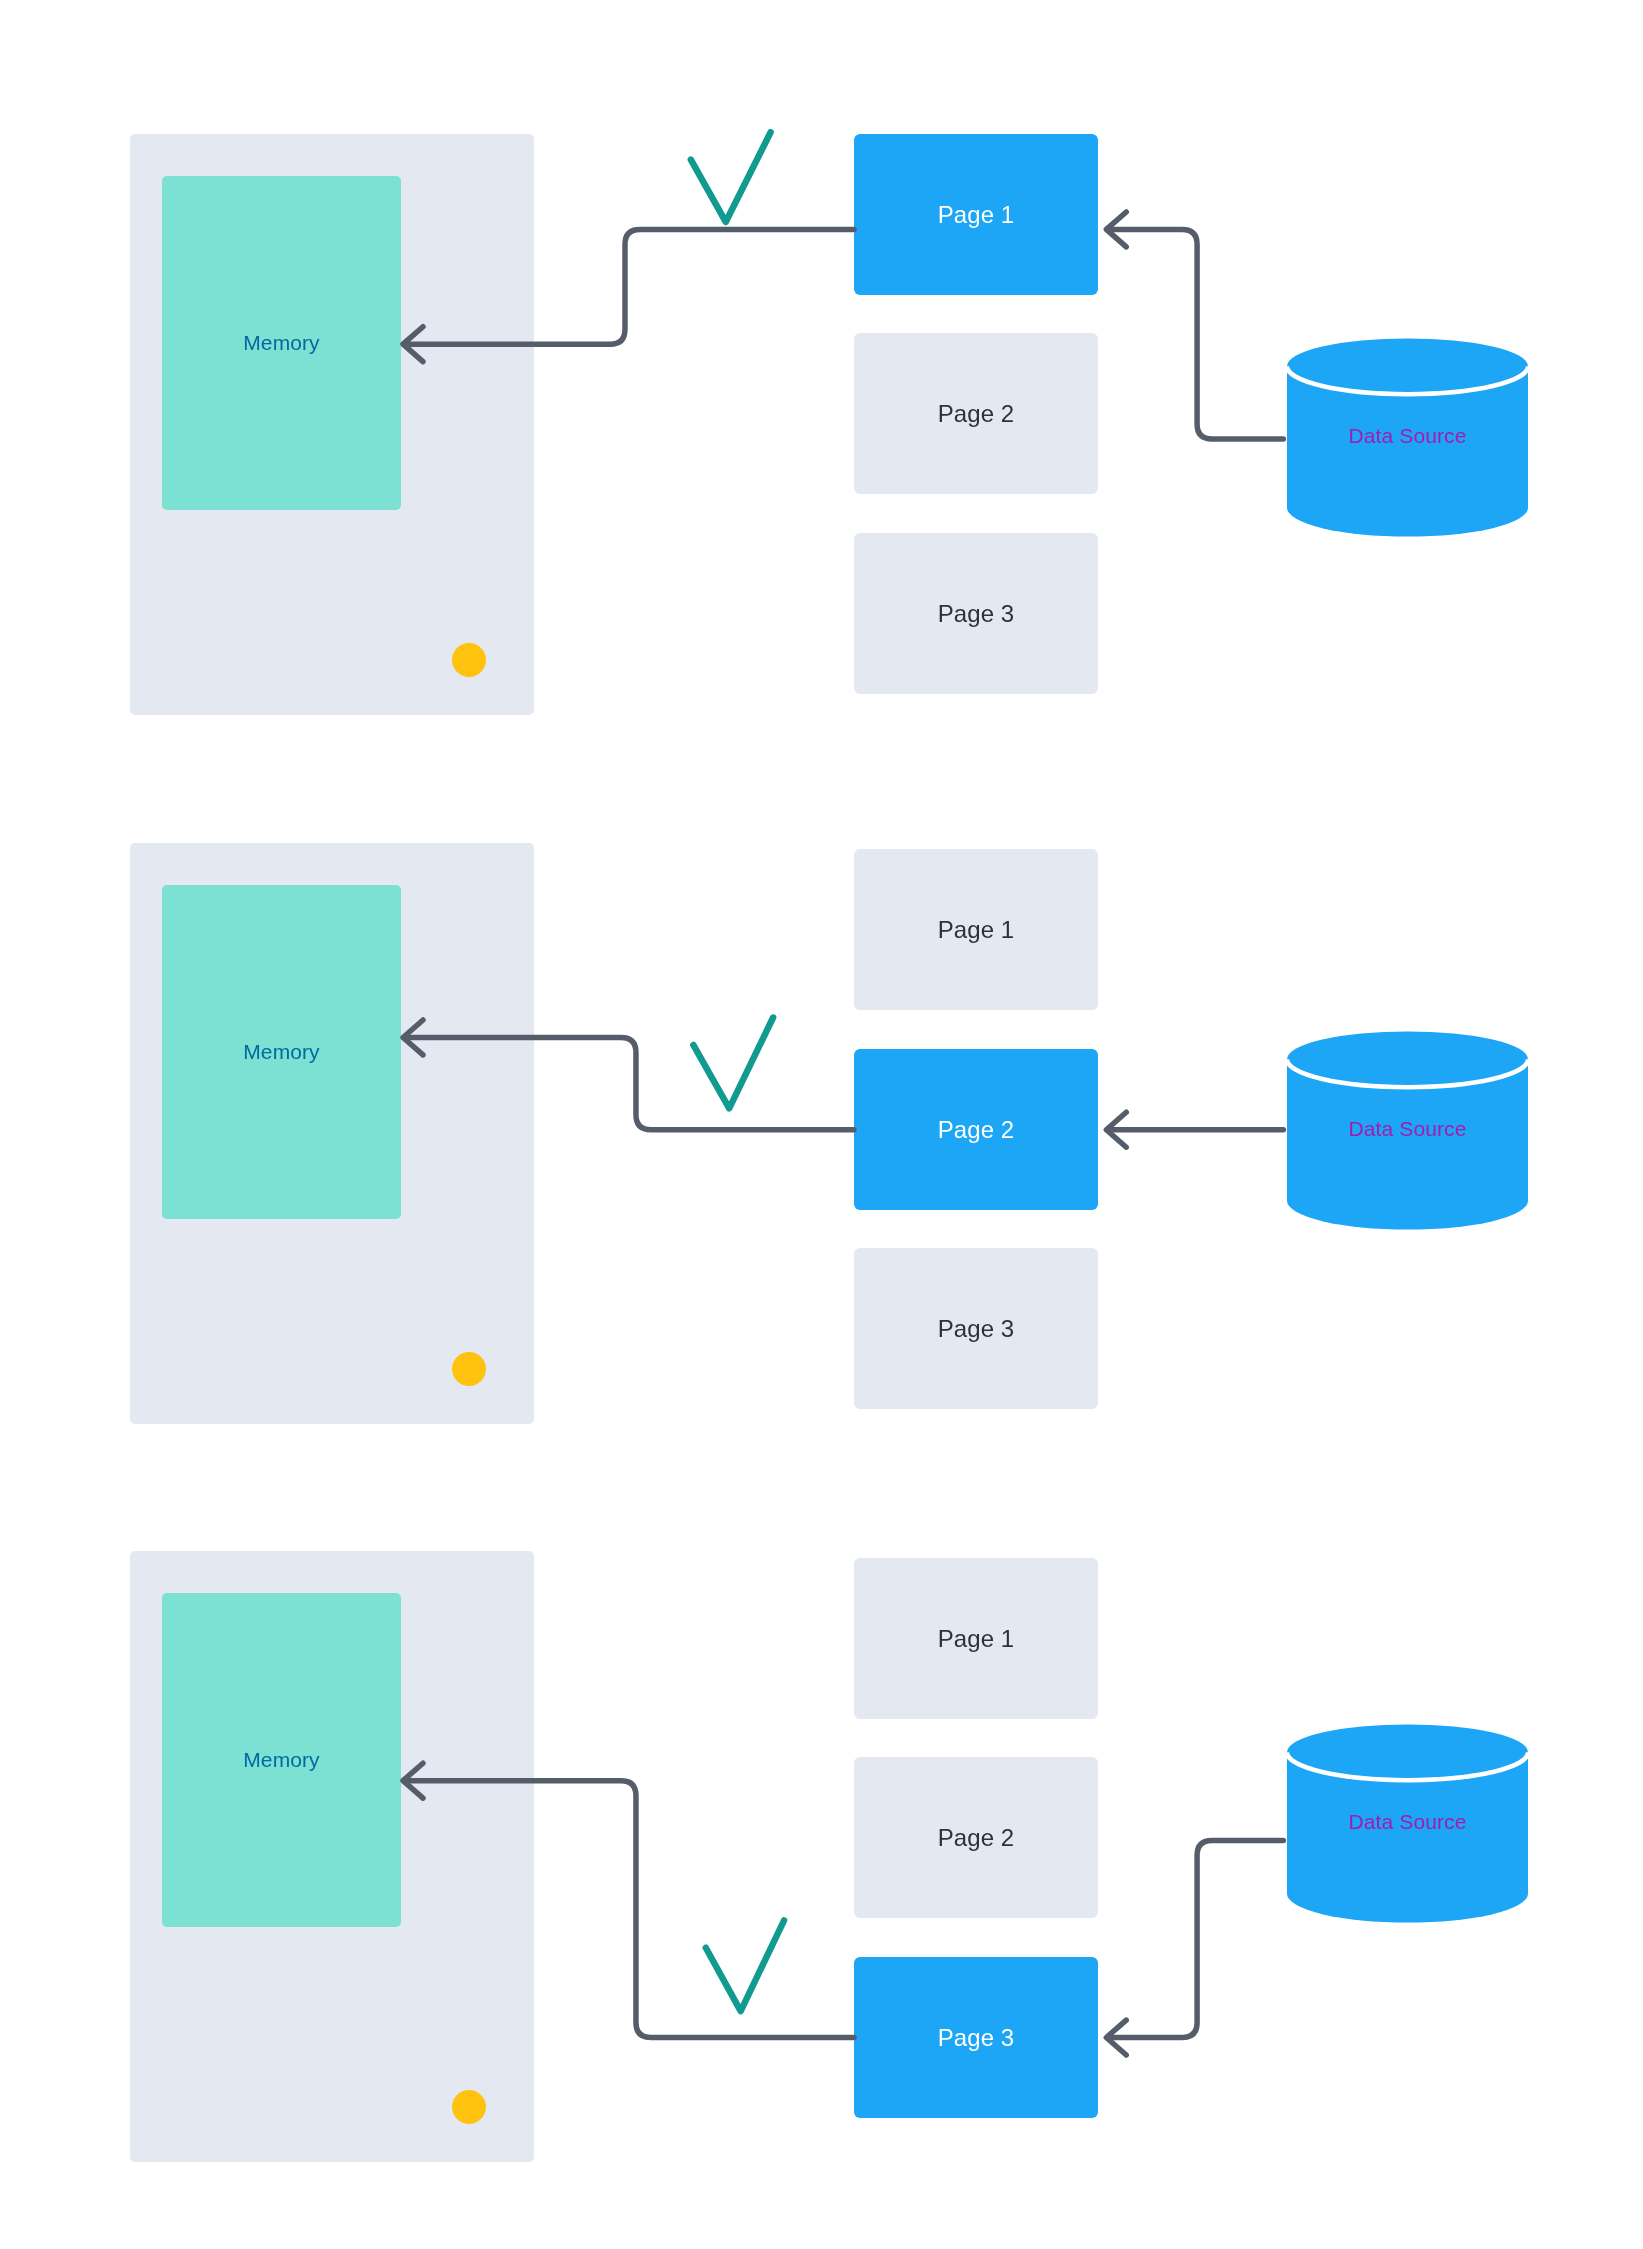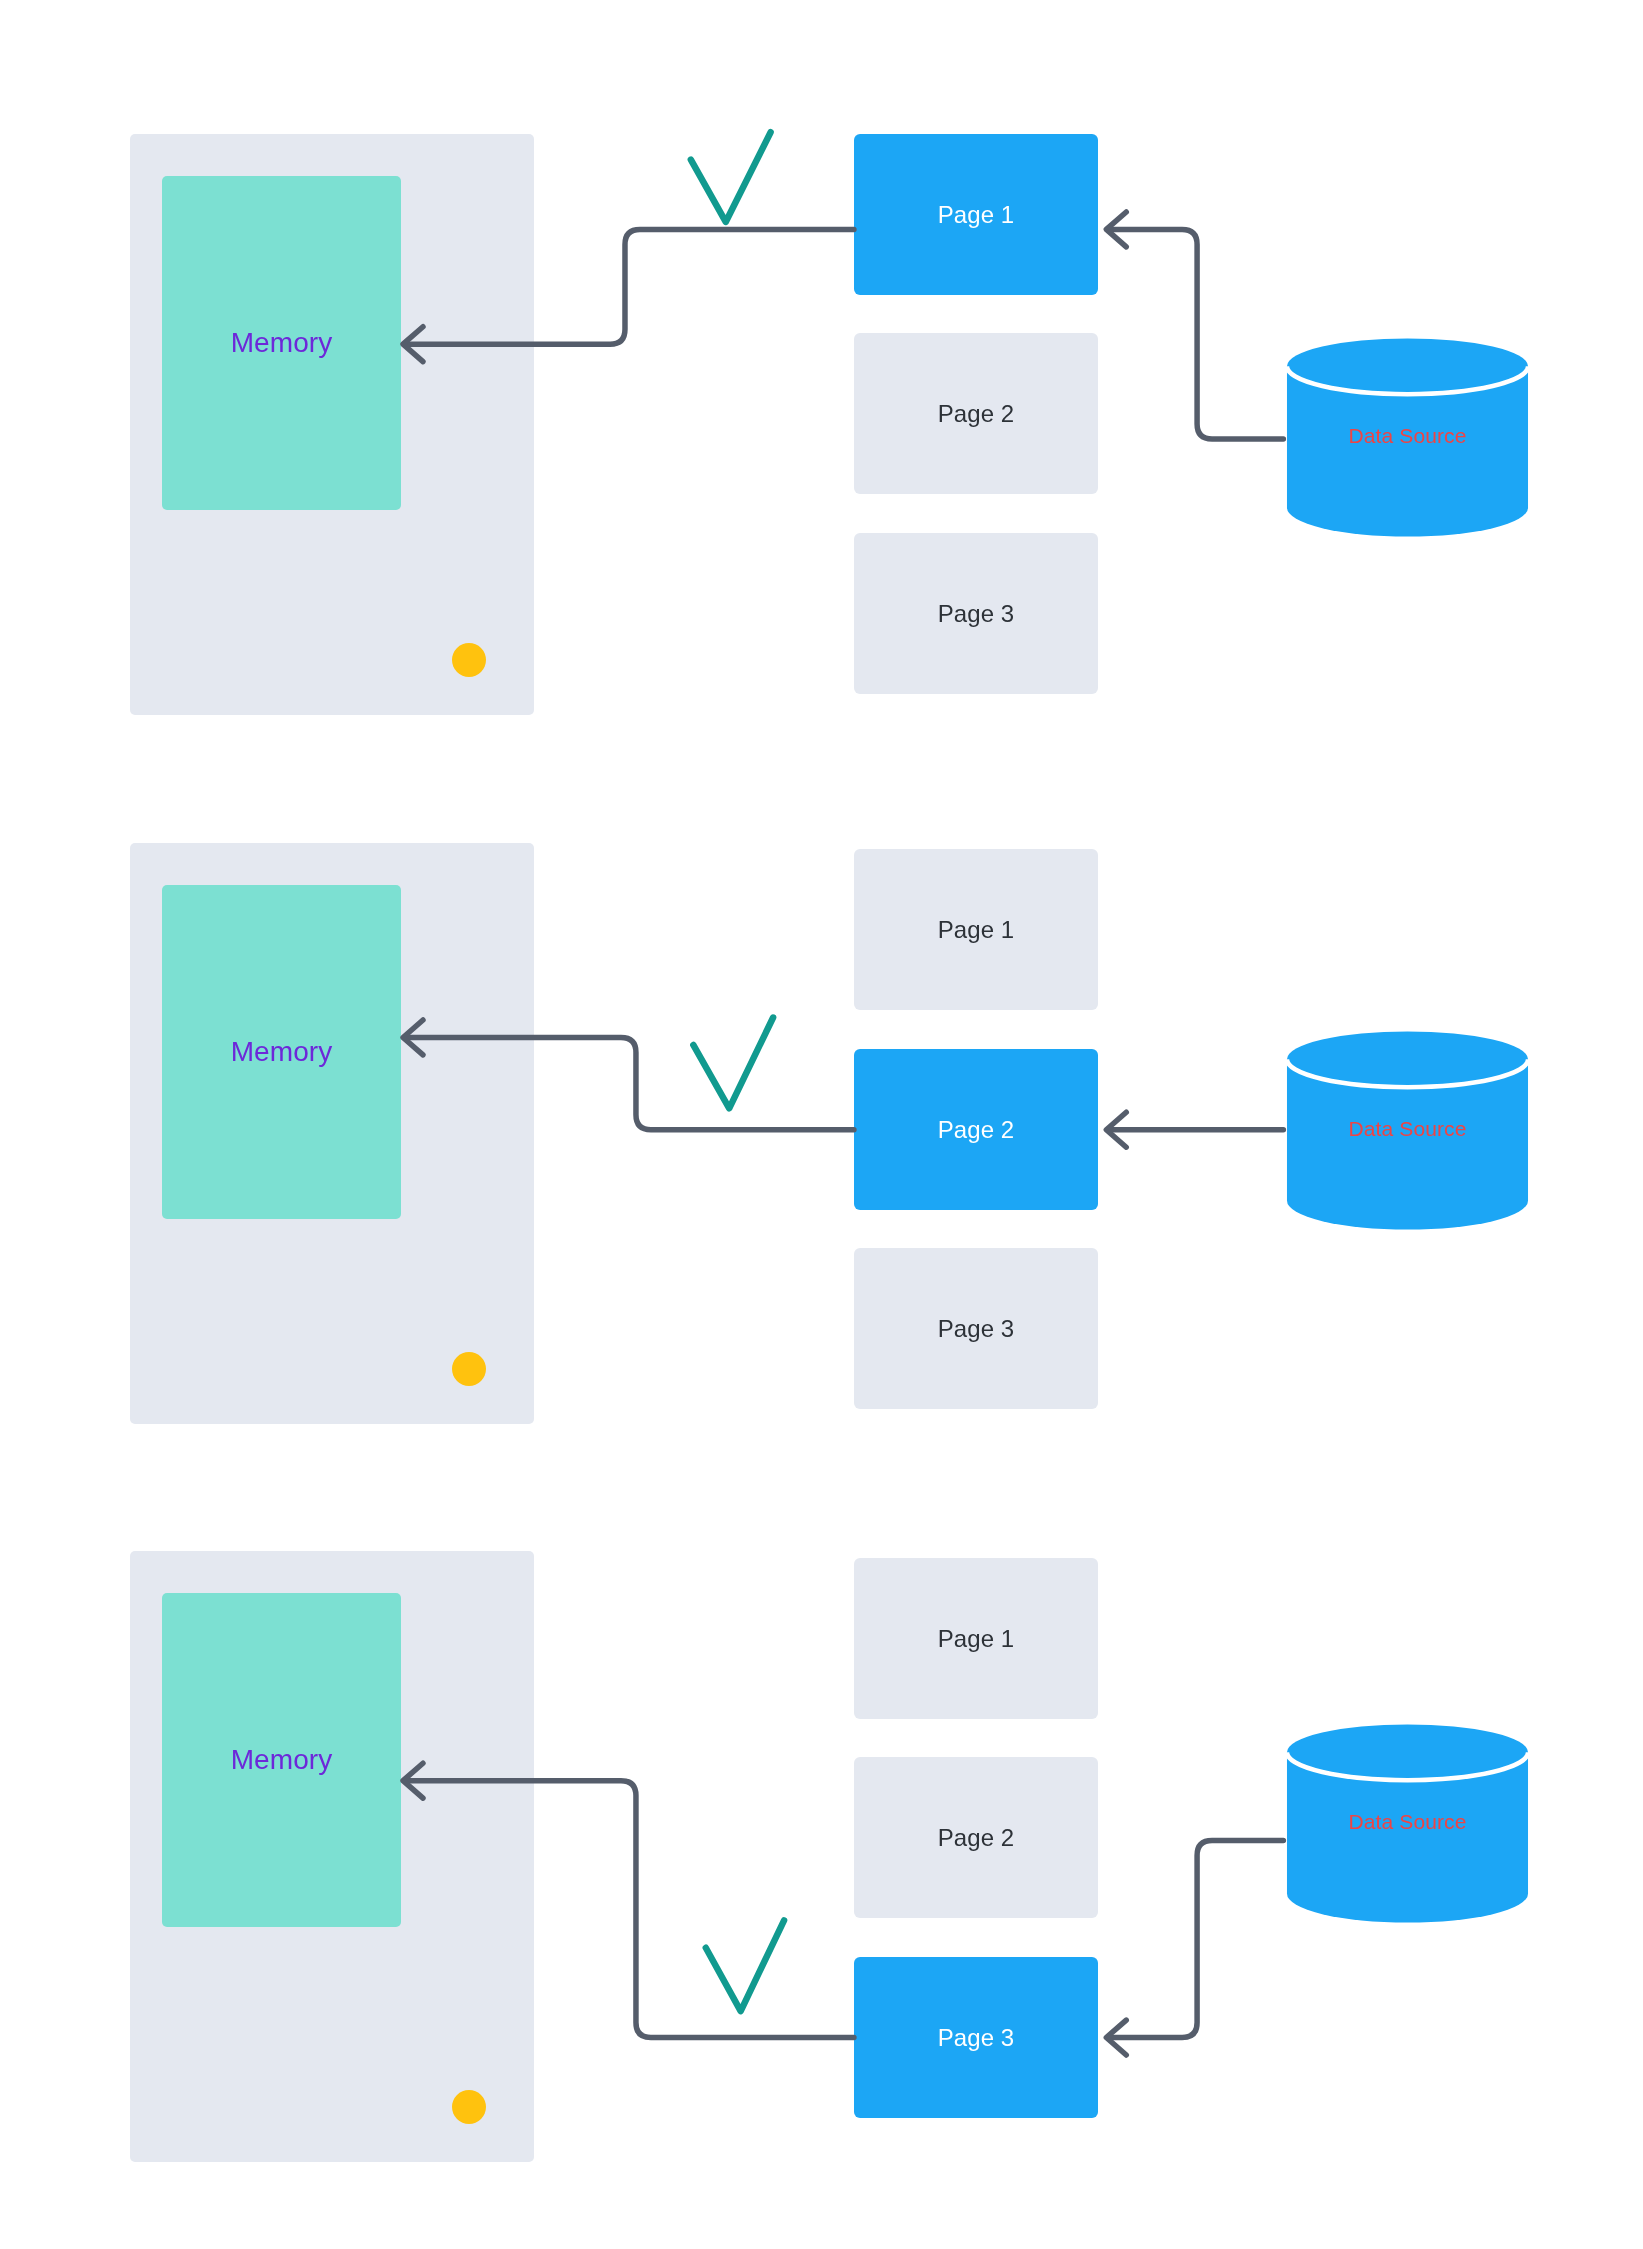--- a/index.html
+++ b/index.html
@@ -32,22 +32,22 @@
   }
   .memory-box {
     position: absolute;
     background: #7CE0D2;
     border-radius: 5px;
     display: flex;
     align-items: center;
     justify-content: center;
   }
   .memory-label {
-    font-size: 28px;
-    color: #6d28d9;
+    font-size: 21px;
+    color: #0369a1;
     letter-spacing: 0.1px;
   }
   
   .page-box {
     position: absolute;
     border-radius: 6px;
     display: flex;
     align-items: center;
     justify-content: center;
   }
@@ -66,21 +66,21 @@
 
   
   .datasource {
     position: absolute;
   }
   .ds-label {
     position: absolute;
     width: 100%;
     text-align: center;
     font-size: 21px;
-    color: #ef4444;
+    color: #a21caf;
     letter-spacing: 0.1px;
     pointer-events: none;
   }
   
   .wires {
     position: absolute;
     left: 0;
     top: 0;
     width: 1644px;
     height: 2250px;

